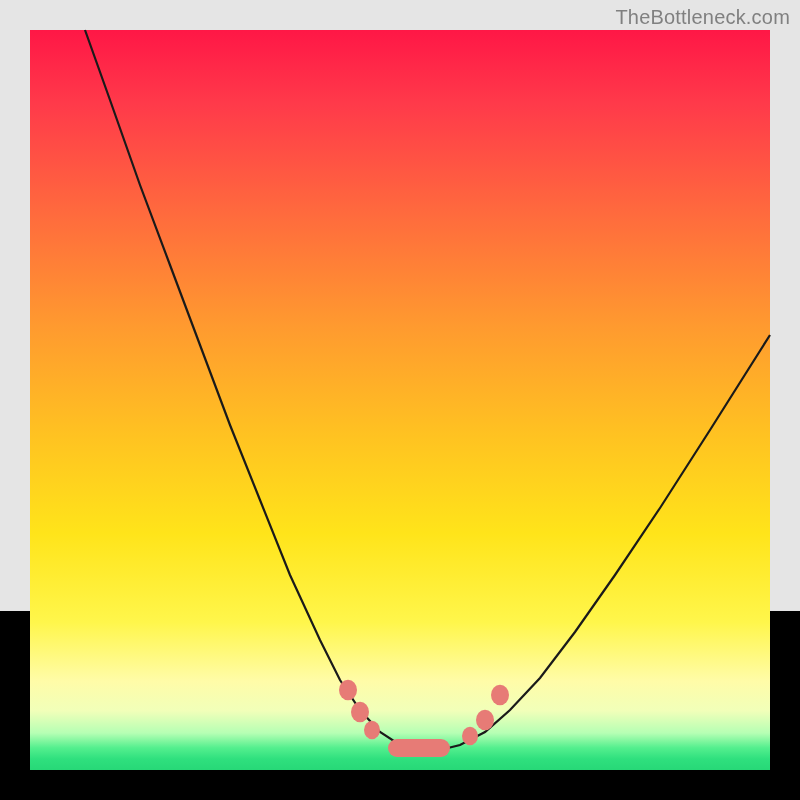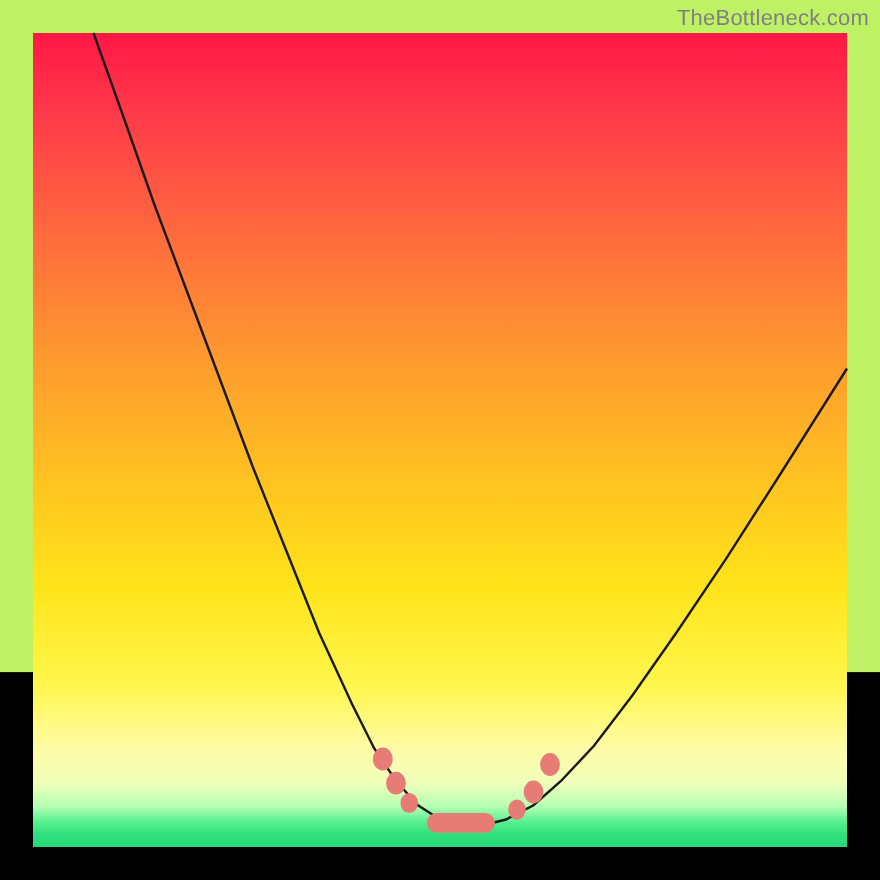--- a/index.html
+++ b/index.html
@@ -9,21 +9,21 @@
     height: 800px;
     overflow: hidden;
     background: #000;
     font-family: Arial, Helvetica, sans-serif;
   }
   .frame {
     position: absolute;
     top: 0; left: 0;
     width: 800px;
     height: 611px;
-    background: #bef264;
+    background: #e5e5e5;
   }
   .plot-area {
     position: absolute;
     top: 30px;
     left: 30px;
     width: 740px;
     height: 740px;
     
     background: linear-gradient(
       to bottom,

